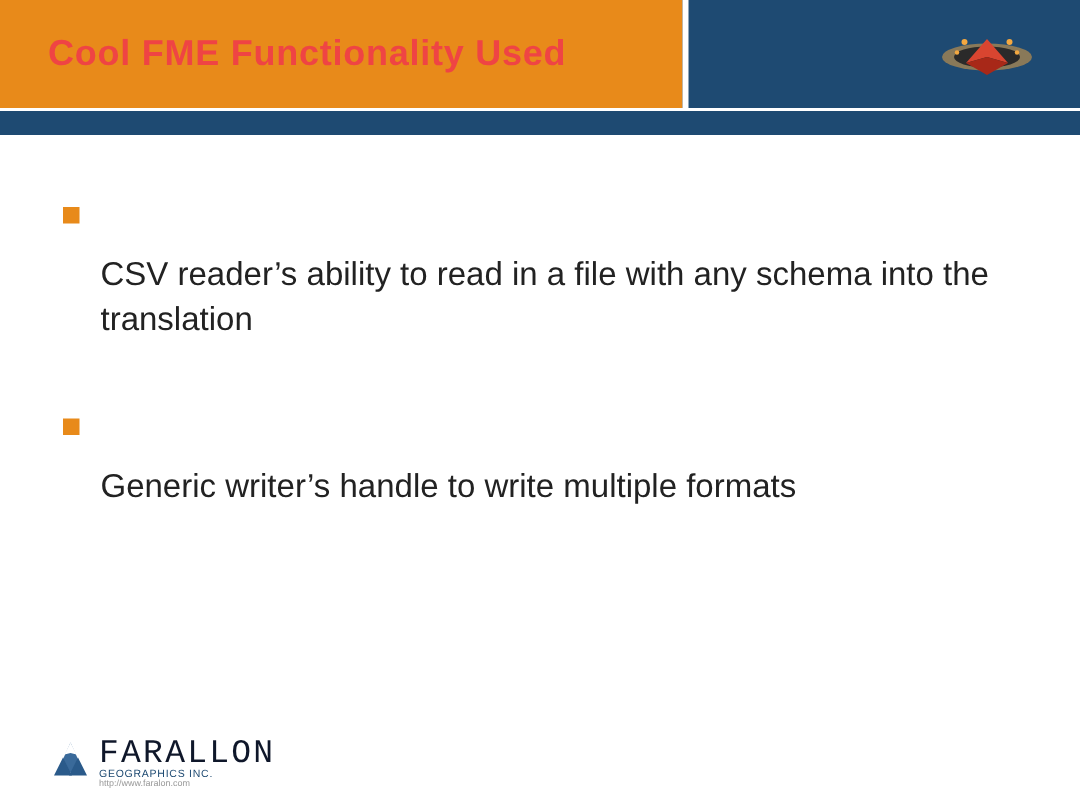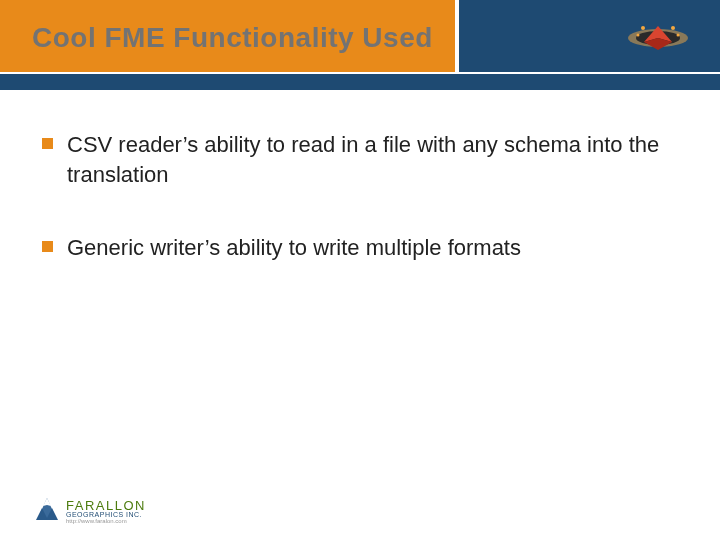--- a/index.html
+++ b/index.html
@@ -30,22 +30,22 @@
   }
   .logo-container {
     position: absolute;
     top: 18px;
     right: 28px;
   }
   .title {
     position: absolute;
     top: 22px;
     left: 32px;
-    color: #737373;
-    font-size: 28px;
+    color: #ef4444;
+    font-size: 24px;
     font-weight: bold;
     letter-spacing: 0.5px;
   }
   .thin-line {
     position: absolute;
     top: 72px;
     left: 0;
     width: 720px;
     height: 2px;
     background: #ffffff;
@@ -74,30 +74,31 @@
     height: 11px;
     background: #e88a1a;
     margin-top: 8px;
     margin-right: 14px;
     flex-shrink: 0;
   }
   .bullet-text {
     font-size: 22px;
     color: #222222;
     line-height: 1.35;
+    margin-top: 38px;
   }
   .footer-logo {
     position: absolute;
     bottom: 14px;
     left: 34px;
   }
   .footer-logo-text {
-    font-family: Liberation Sans, sans-serif;
-    font-size: 13px;
-    color: #4d7c0f;
+    font-family: Liberation Mono, monospace;
+    font-size: 22px;
+    color: #0f172a;
     letter-spacing: 1.5px;
     font-weight: normal;
   }
   .footer-logo-sub {
     font-size: 7px;
     color: #1e4a72;
     letter-spacing: 0.5px;
     margin-top: -2px;
   }
   .footer-logo-url {
@@ -135,21 +136,21 @@
 <div class="thin-line"></div>
 <div class="dark-band"></div>
 
 <div class="content">
   <div class="bullet-item">
     <div class="bullet-marker"></div>
     <div class="bullet-text">CSV reader’s ability to read in a file with any schema into the translation</div>
   </div>
   <div class="bullet-item">
     <div class="bullet-marker"></div>
-    <div class="bullet-text">Generic writer’s ability to write multiple formats</div>
+    <div class="bullet-text">Generic writer’s handle to write multiple formats</div>
   </div>
 </div>
 
 <div class="footer-logo">
   <div class="footer-logo-wrap">
     <svg width="26" height="30" viewBox="0 0 26 30">
       <polygon points="13,2 22,22 4,22" fill="#3a6a9a"></polygon>
       <polygon points="13,2 17,10 13,9 9,10" fill="#ffffff"></polygon>
       <polygon points="8,12 14,24 2,24" fill="#2a5a8a"></polygon>
       <polygon points="18,12 24,24 12,24" fill="#2a5a8a"></polygon>

